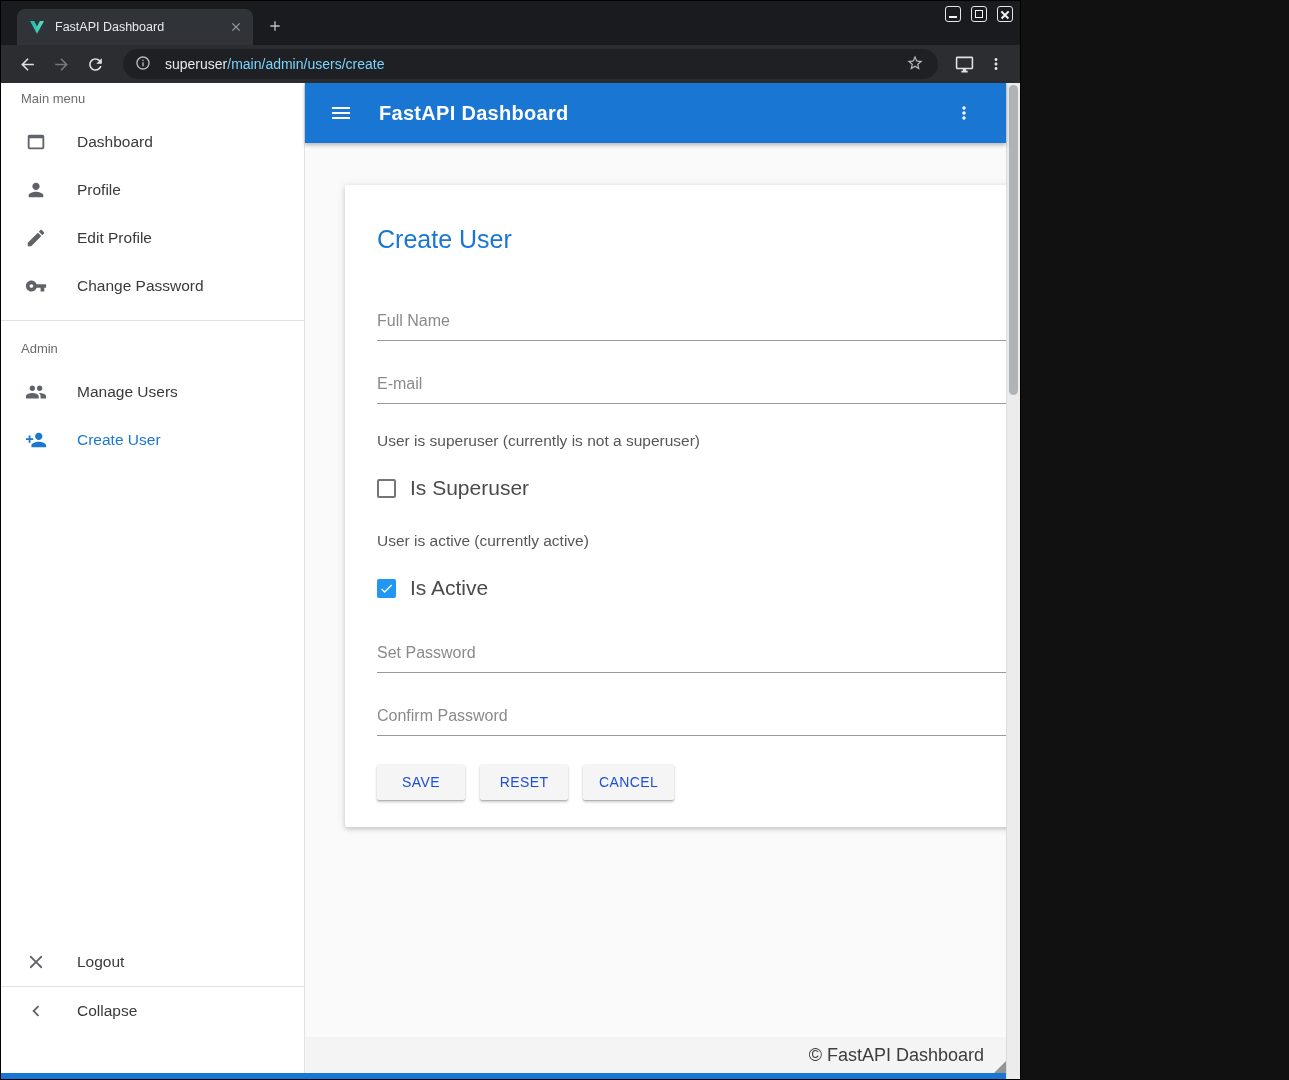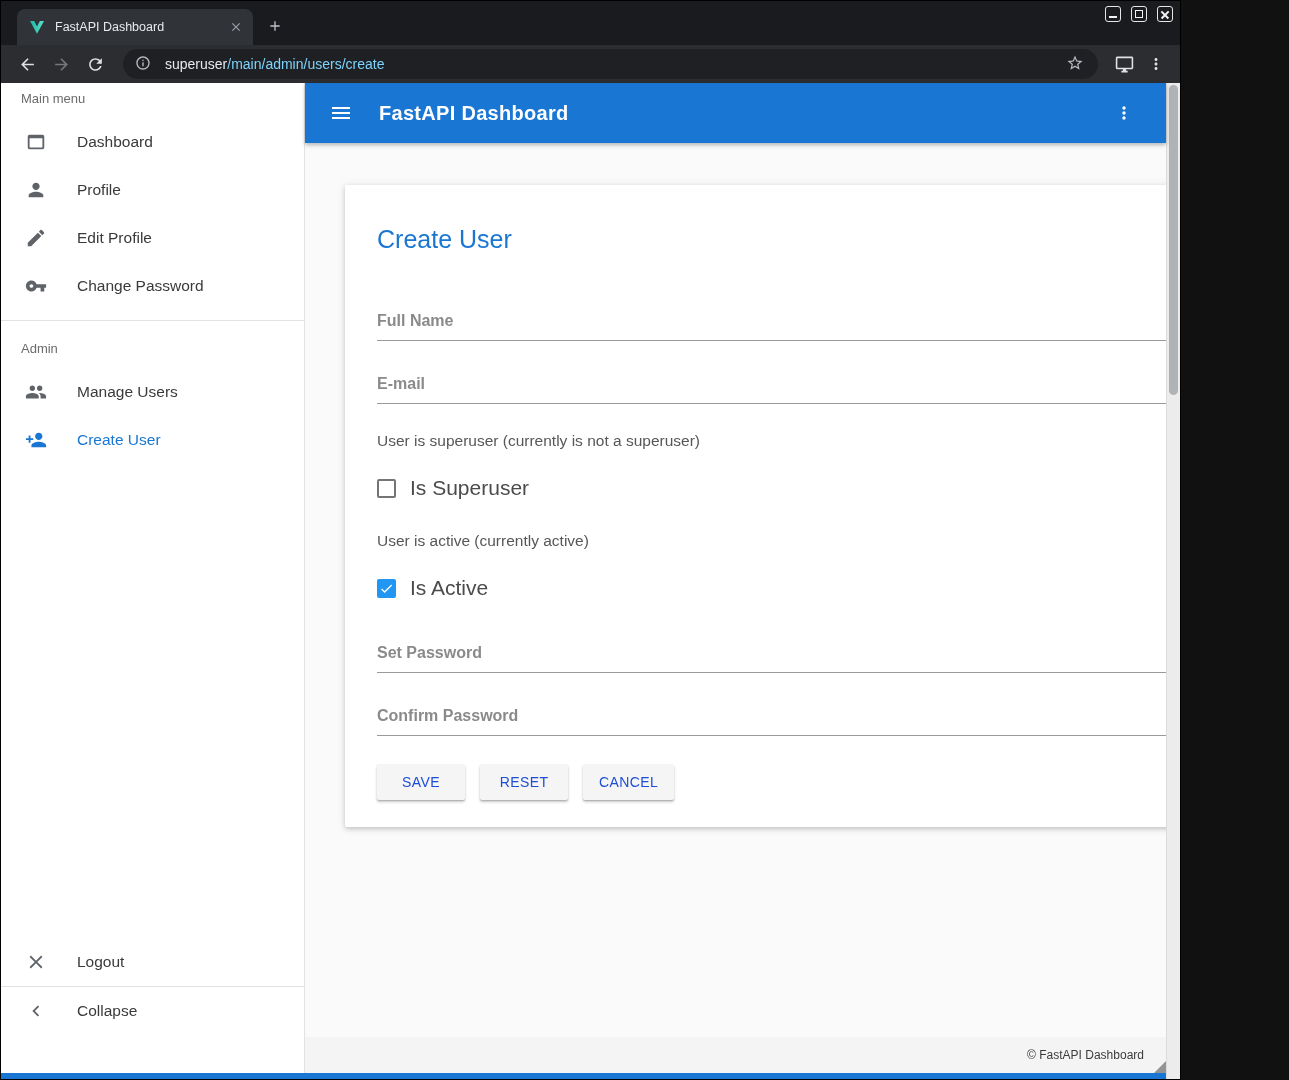--- a/index.html
+++ b/index.html
@@ -3,21 +3,21 @@
 <meta charset="utf-8">
 <style>
   * { box-sizing: border-box; margin: 0; padding: 0; }
   html,body { background:#111; }
   body {
     width:1289px; height:1080px;
     font-family:"Liberation Sans", sans-serif;
     position:relative;
   }
   .window {
-    position:absolute; top:0; left:0; width:1181px; height:1080px;
+    position:absolute; top:0; left:0; width:1021px; height:1080px;
     background:#fff; border:1px solid #000; overflow:hidden;
   }
 
   
   .tabstrip { position:absolute; top:0; left:0; right:0; height:44px; background:#1a1b1e; }
   .tab {
     position:absolute; left:16px; top:8px; width:236px; height:36px;
     background:#303338; border-radius:8px 8px 0 0;
     display:flex; align-items:center; padding:0 8px 0 12px;
   }
@@ -95,21 +95,21 @@
     position:absolute; left:40px; top:42px; width:886px; height:642px;
     background:#fff; border-radius:2px; padding:38px 32px;
     box-shadow:0 2px 4px rgba(0,0,0,.16), 0 1px 10px rgba(0,0,0,.10);
   }
   .card-title { color:#1976d2; font-size:25px; font-weight:400; padding-top:2px; }
 
   .tf { width:100%; }
   .tf input {
     width:100%; border:none; outline:none; background:transparent;
     border-bottom:1px solid #9a9a9a; font-size:16px; color:#212121;
-    padding:4px 0 10px 0; font-family:"Liberation Sans", sans-serif;font-weight:bold;
+    padding:4px 0 10px 0; font-family:"Liberation Sans", sans-serif;
   }
   .tf input::placeholder { color:#8a8a8a; opacity:1; }
   .tf-fullname { margin-top:54px; }
   .tf-email { margin-top:30px; }
   .tf-password { margin-top:40px; }
   .tf-confirm { margin-top:30px; }
 
   .hint { font-size:15.5px; color:#575757; }
   .hint-superuser { margin-top:28px; }
   .hint-active { margin-top:32px; }
@@ -124,21 +124,21 @@
   .btn {
     height:36px; min-width:88px; padding:0 16px; margin-right:15px;
     background:#f5f5f5; border:none; border-radius:2px; cursor:pointer;
     box-shadow:0 2px 3px rgba(0,0,0,.22), 0 1px 1px rgba(0,0,0,.14);
     font-size:14px; font-weight:500; letter-spacing:.4px; color:#1d4ed8;
     font-family:"Liberation Sans", sans-serif;
   }
 
   .page-footer {
     height:36px; background:#f4f4f4; display:flex; align-items:center;
-    justify-content:flex-end; padding-right:22px; font-size:12px; color:#3c3c3c;
+    justify-content:flex-end; padding-right:22px; font-size:18px; color:#3c3c3c;
   }
 
   .accent-bar { position:absolute; left:0; right:14px; bottom:0; height:6px; background:#1976d2; }
 
   
   .scrollbar { position:absolute; right:0; top:0; bottom:0; width:14px; background:#ececec; border-left:1px solid #dcdcdc; }
   .scroll-thumb { position:absolute; top:2px; left:2px; width:9px; height:310px; background:#b0b3b6; border-radius:5px; }
   .resize-grip {
     position:absolute; right:14px; bottom:6px; width:0; height:0;
     border-style:solid; border-width:0 0 12px 12px;

